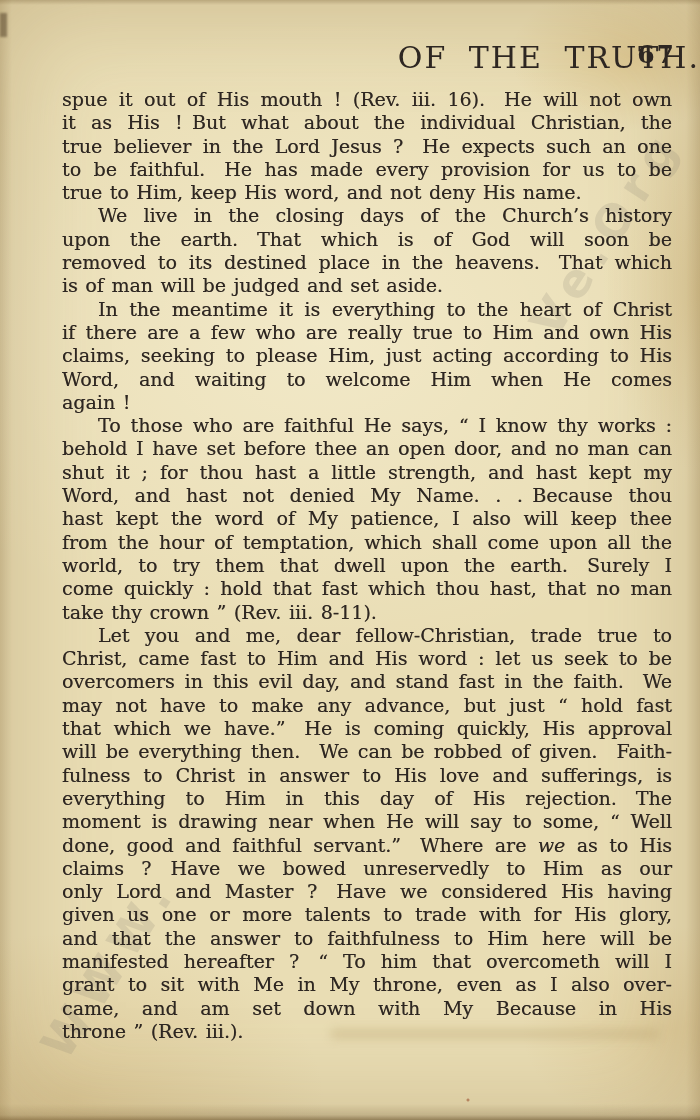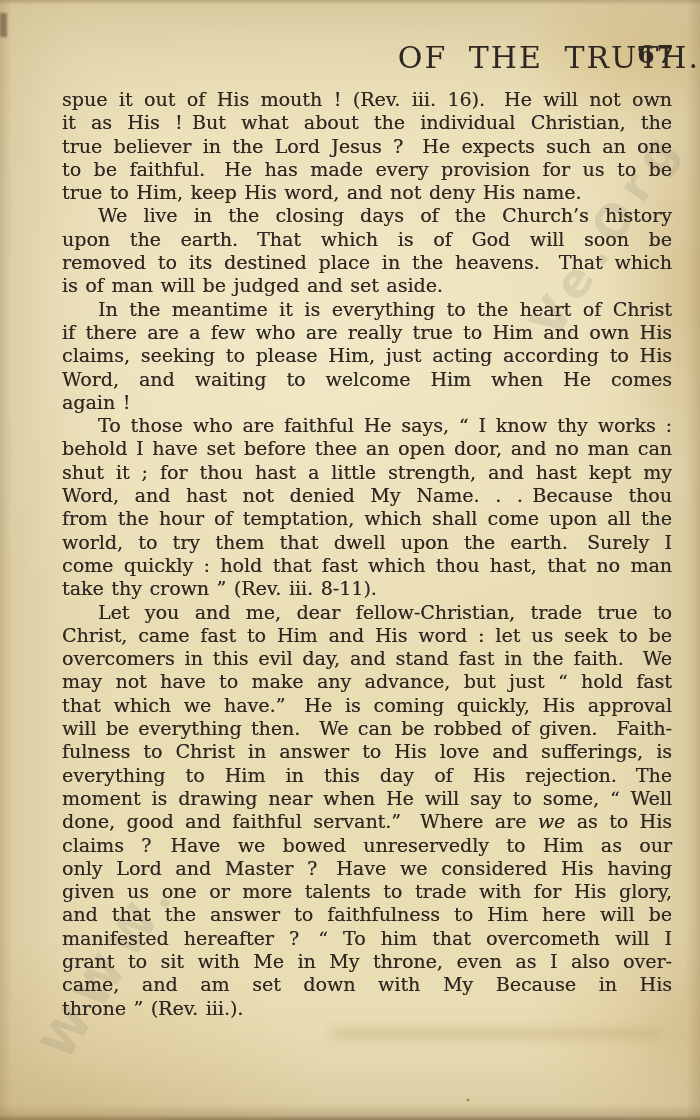--- a/index.html
+++ b/index.html
@@ -92,20 +92,21 @@
       <div class="line end">is of man will be judged and set aside.</div>
       <div class="line indent">In the meantime it is everything to the heart of Christ</div>
       <div class="line">if there are a few who are really true to Him and own His</div>
       <div class="line">claims, seeking to please Him, just acting according to His</div>
       <div class="line">Word, and waiting to welcome Him when He comes</div>
       <div class="line end">again !</div>
       <div class="line indent">To those who are faithful He says, “ I know thy works :</div>
       <div class="line">behold I have set before thee an open door, and no man can</div>
       <div class="line">shut it ; for thou hast a little strength, and hast kept my</div>
       <div class="line">Word, and hast not denied My Name. . . Because thou</div>
+      <div class="line">hast kept the word of My patience, I also will keep thee</div>
       <div class="line">from the hour of temptation, which shall come upon all the</div>
       <div class="line">world, to try them that dwell upon the earth.  Surely I</div>
       <div class="line">come quickly : hold that fast which thou hast, that no man</div>
       <div class="line end">take thy crown ” (Rev. iii. 8-11).</div>
       <div class="line indent">Let you and me, dear fellow-Christian, trade true to</div>
       <div class="line">Christ, came fast to Him and His word : let us seek to be</div>
       <div class="line">overcomers in this evil day, and stand fast in the faith.  We</div>
       <div class="line">may not have to make any advance, but just “ hold fast</div>
       <div class="line">that which we have.”  He is coming quickly, His approval</div>
       <div class="line">will be everything then.  We can be robbed of given.  Faith-</div>

